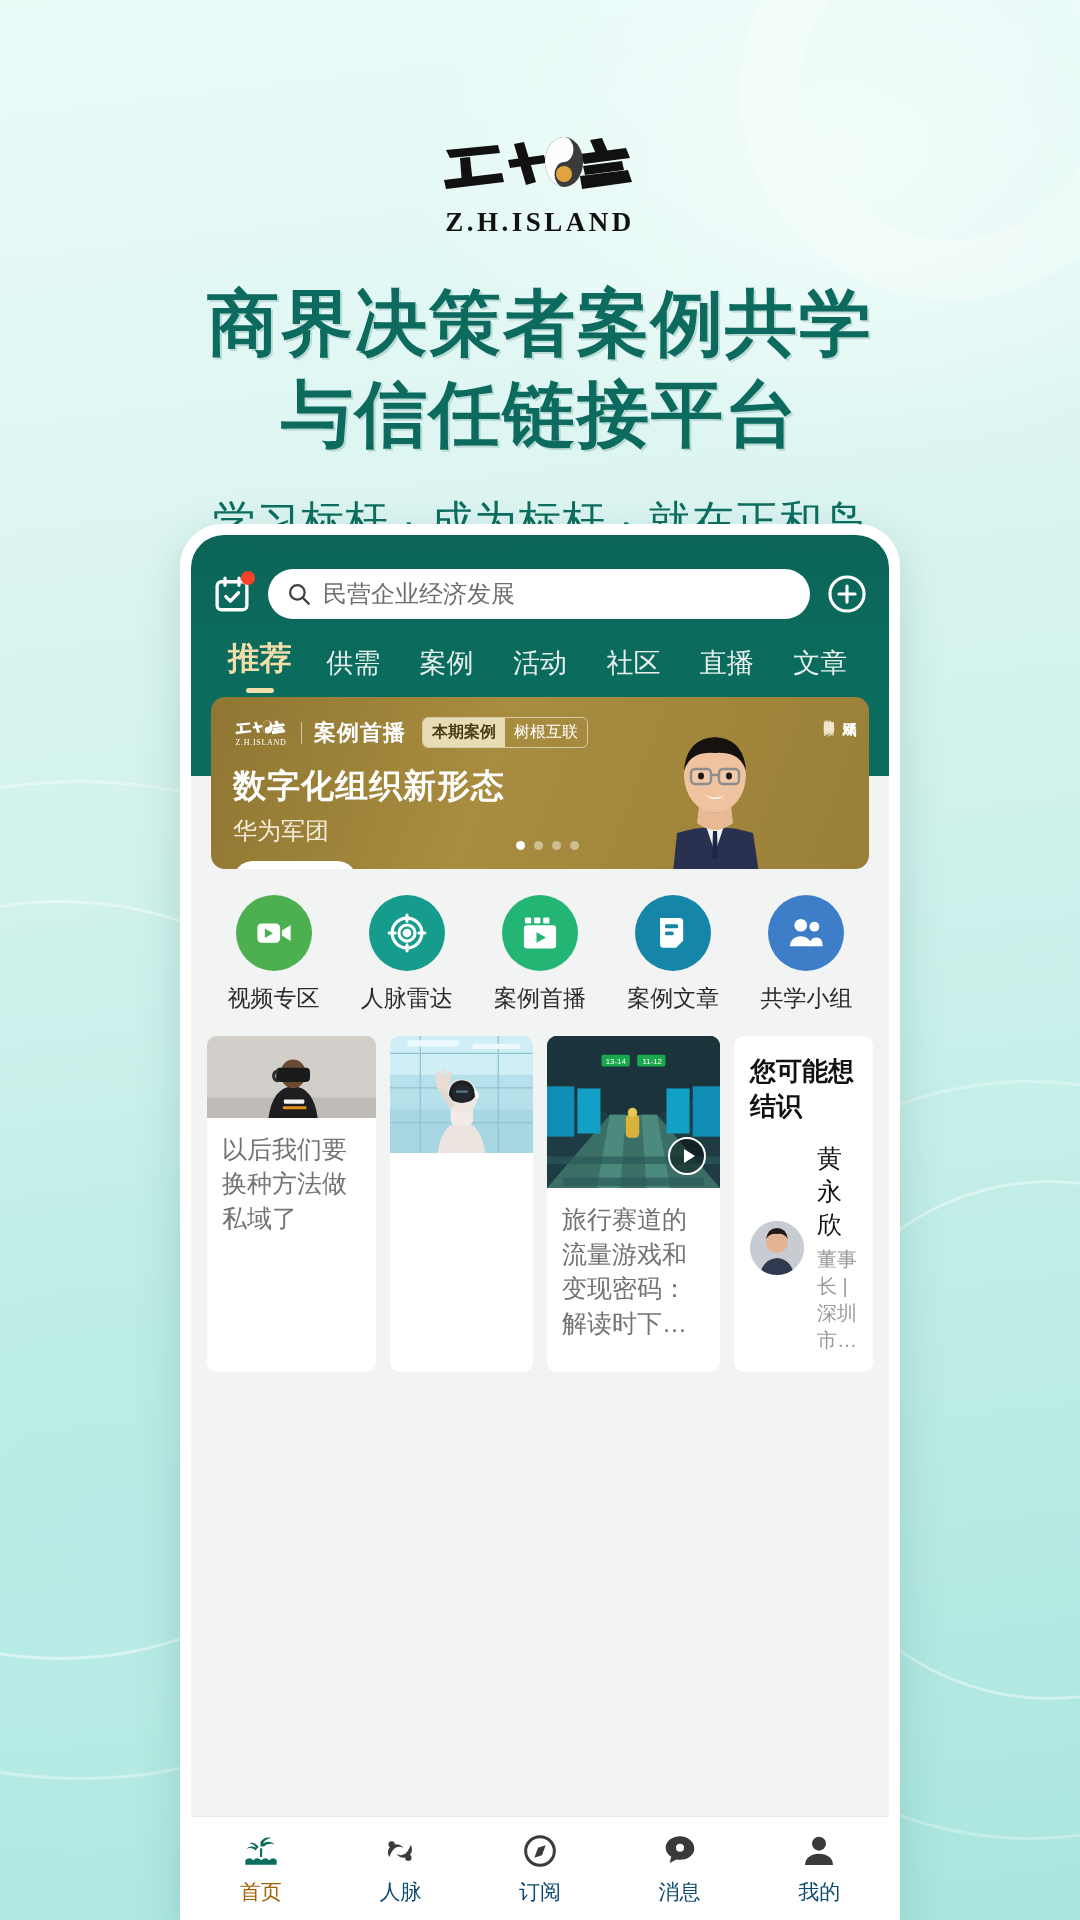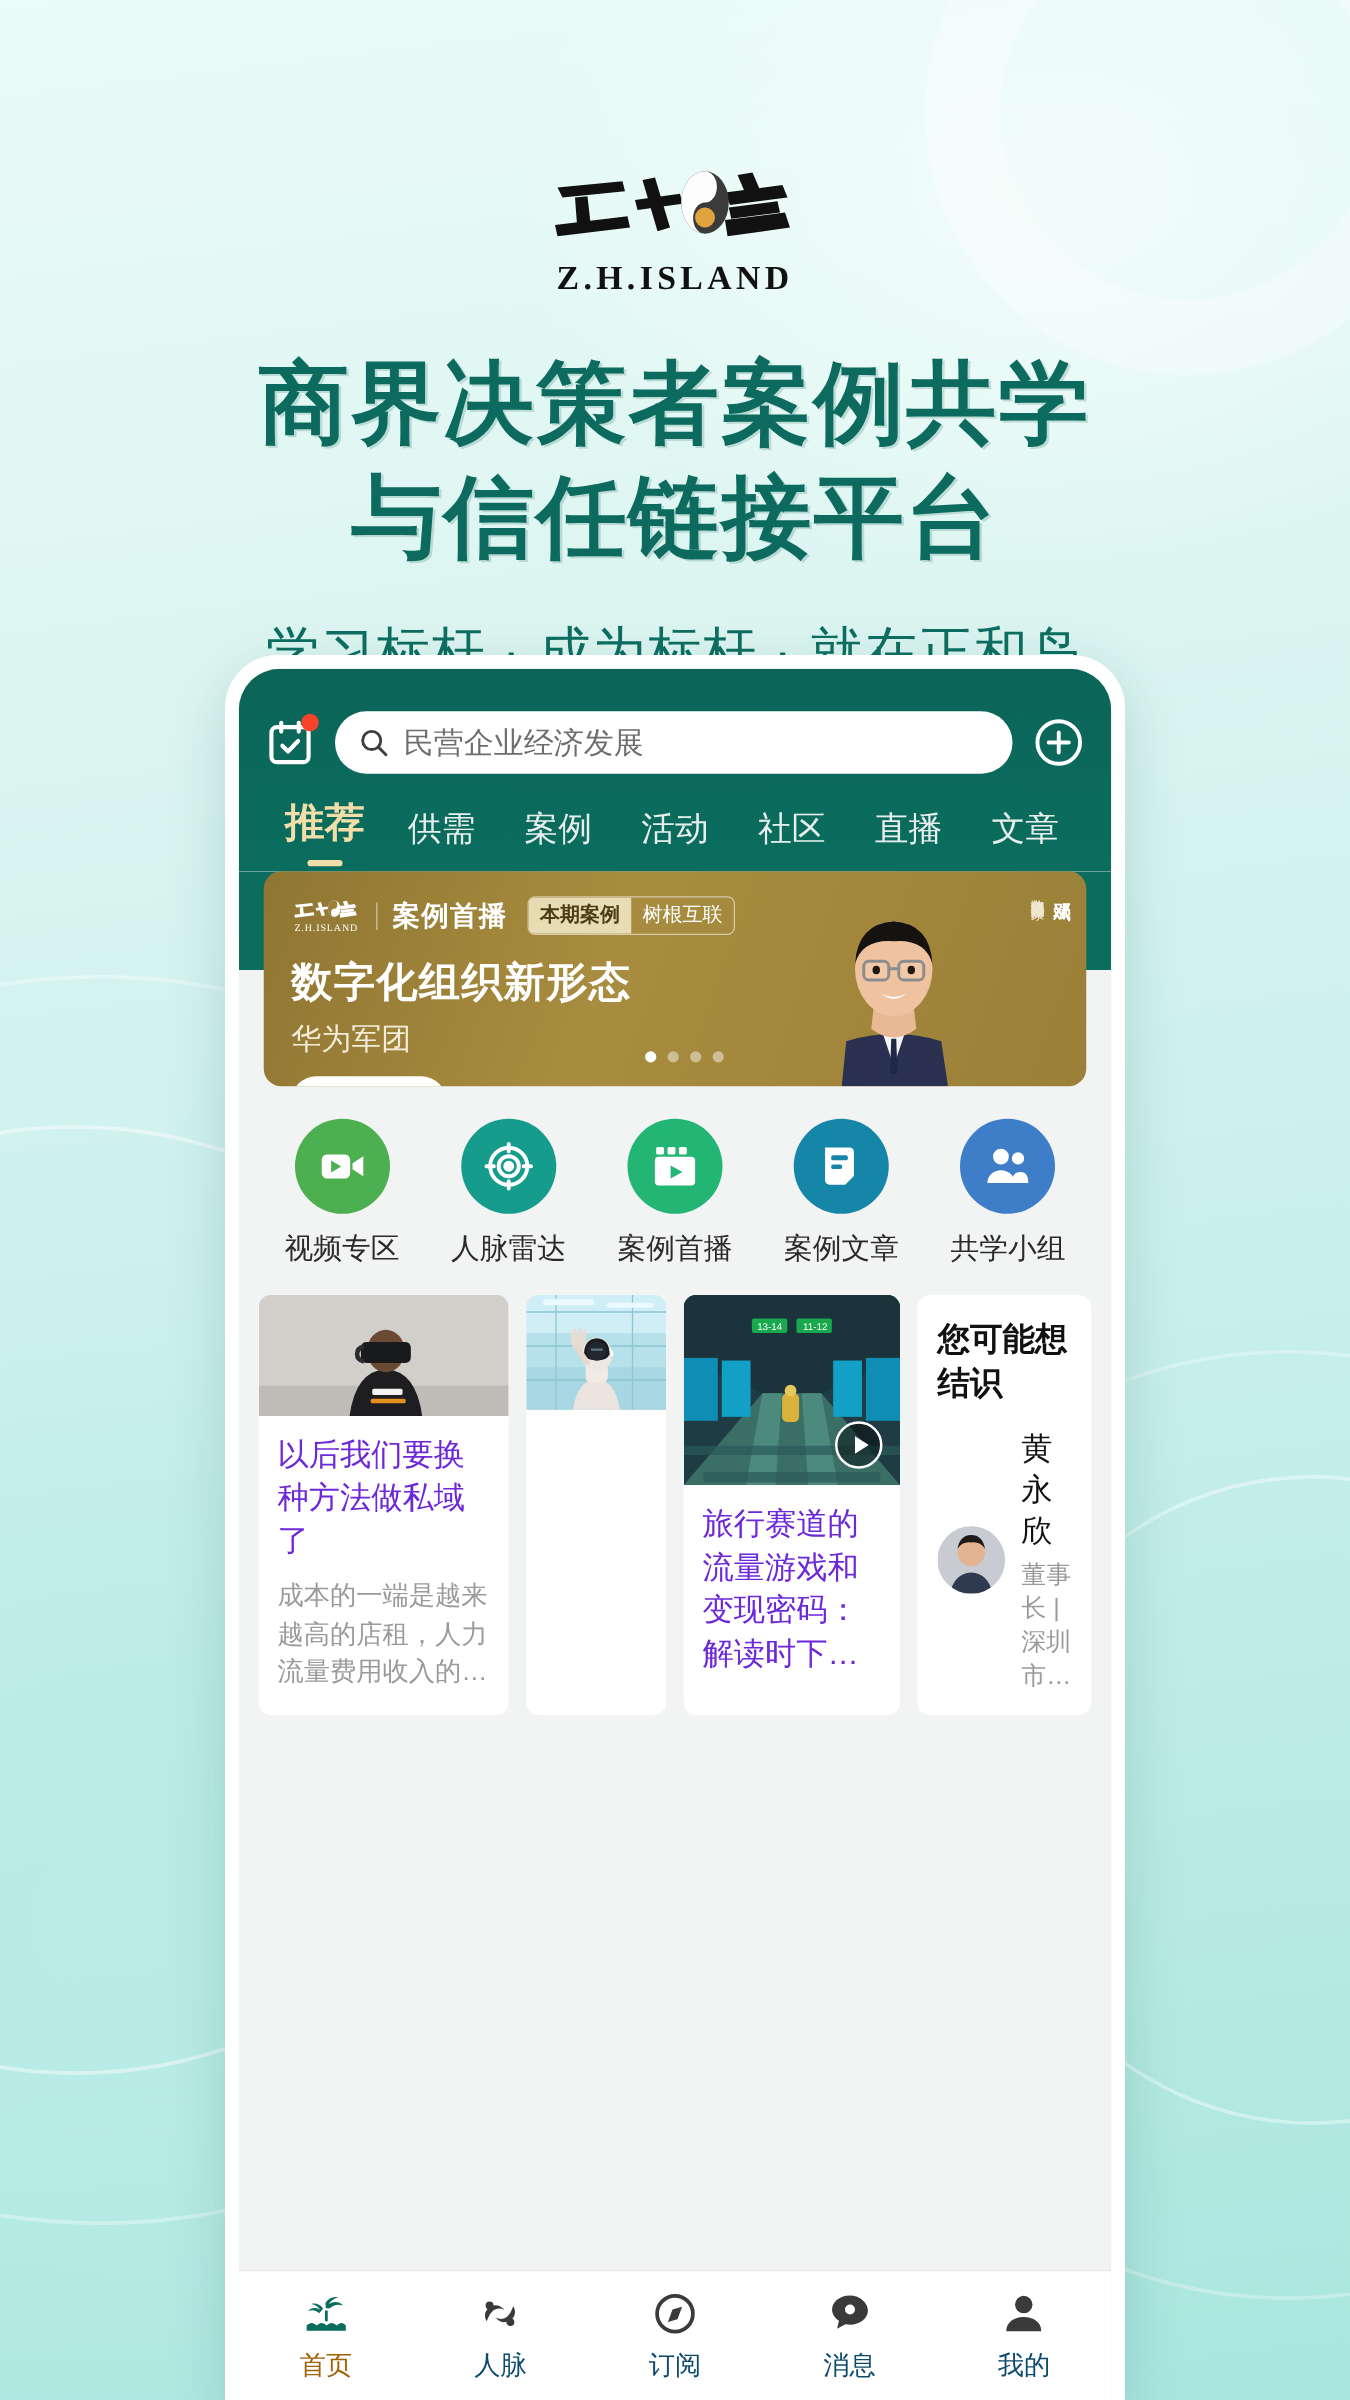--- a/index.html
+++ b/index.html
@@ -140,21 +140,21 @@
   .q-item { flex:1; display:flex; flex-direction:column; align-items:center; gap:12px; }
   .q-circle { width:76px; height:76px; border-radius:50%; display:flex; align-items:center; justify-content:center; }
   .q-label { font-size:23px; color:#2b2b2b; }
 
   
   .cards { display:flex; gap:14px; padding:0 16px; }
   .col { flex:1; display:flex; flex-direction:row; gap:14px;justify-content:flex-end; }
   .card { background:#fff; border-radius:10px; overflow:hidden; }
   .card-img { width:100%; display:block; position:relative; }
   .card-body { padding:14px 15px 17px 15px; }
-  .card-title { font-size:25px; color:#6d28d9; line-height:1.38; font-weight:500; }
+  .card-title { font-size:25px; color:#737373; line-height:1.38; font-weight:500; }
   .card-desc { margin-top:12px; font-size:21px; color:#9a9a9a; line-height:1.45; }
   .play-badge {
     position:absolute; right:14px; bottom:13px;
     width:38px; height:38px; border-radius:50%;
     background:rgba(0,0,0,.42); border:2px solid #fff;
     display:flex; align-items:center; justify-content:center;
   }
   .play-badge::after { content:""; border-left:11px solid #fff; border-top:7px solid transparent; border-bottom:7px solid transparent; margin-left:4px;}
   .people-card { background:#fff; border-radius:10px; padding:18px 16px; }
   .people-title { font-size:26px; color:#111; font-weight:bold; }
@@ -387,21 +387,20 @@
               <path d="M0 120 H330 V160 H0Z" fill="#bfbcb7"></path>
               <path d="M120 160 q8 -60 48 -62 q40 2 48 62Z" fill="#1e1e20"></path>
               <ellipse cx="168" cy="74" rx="25" ry="28" fill="#6b4a34"></ellipse>
               <path d="M142 62 h52 q7 0 7 9 v11 q0 8 -9 8 h-48 q-9 0 -9 -8 v-11 q0 -9 7 -9Z" fill="#191a1c"></path>
               <path d="M139 68 q-9 2 -9 10 q0 8 9 10" fill="none" stroke="#2b2c2f" stroke-width="6"></path>
               <rect x="150" y="124" width="40" height="8" rx="2" fill="#f3f3f3"></rect>
               <rect x="148" y="137" width="46" height="6" rx="2" fill="#e4901f"></rect>
             </svg>
             <div class="card-body">
               <div class="card-title">以后我们要换种方法做私域了</div>
-              <div class="card-desc">成本的一端是越来越高的店租，人力流量费用收入的…</div>
             </div>
           </div>
           <div class="card">
             <svg class="card-img" viewBox="0 0 330 270">
               <rect width="330" height="270" fill="#bfe6ee"></rect>
               <rect y="0" width="330" height="90" fill="#cfeef5"></rect>
               <rect y="90" width="330" height="80" fill="#b6e0ea"></rect>
               <rect y="170" width="330" height="100" fill="#a7d7e3"></rect>
               <g stroke="#8fc4d2" stroke-width="3">
                 <path d="M0 40 H330M0 120 H330M0 200 H330"></path>

